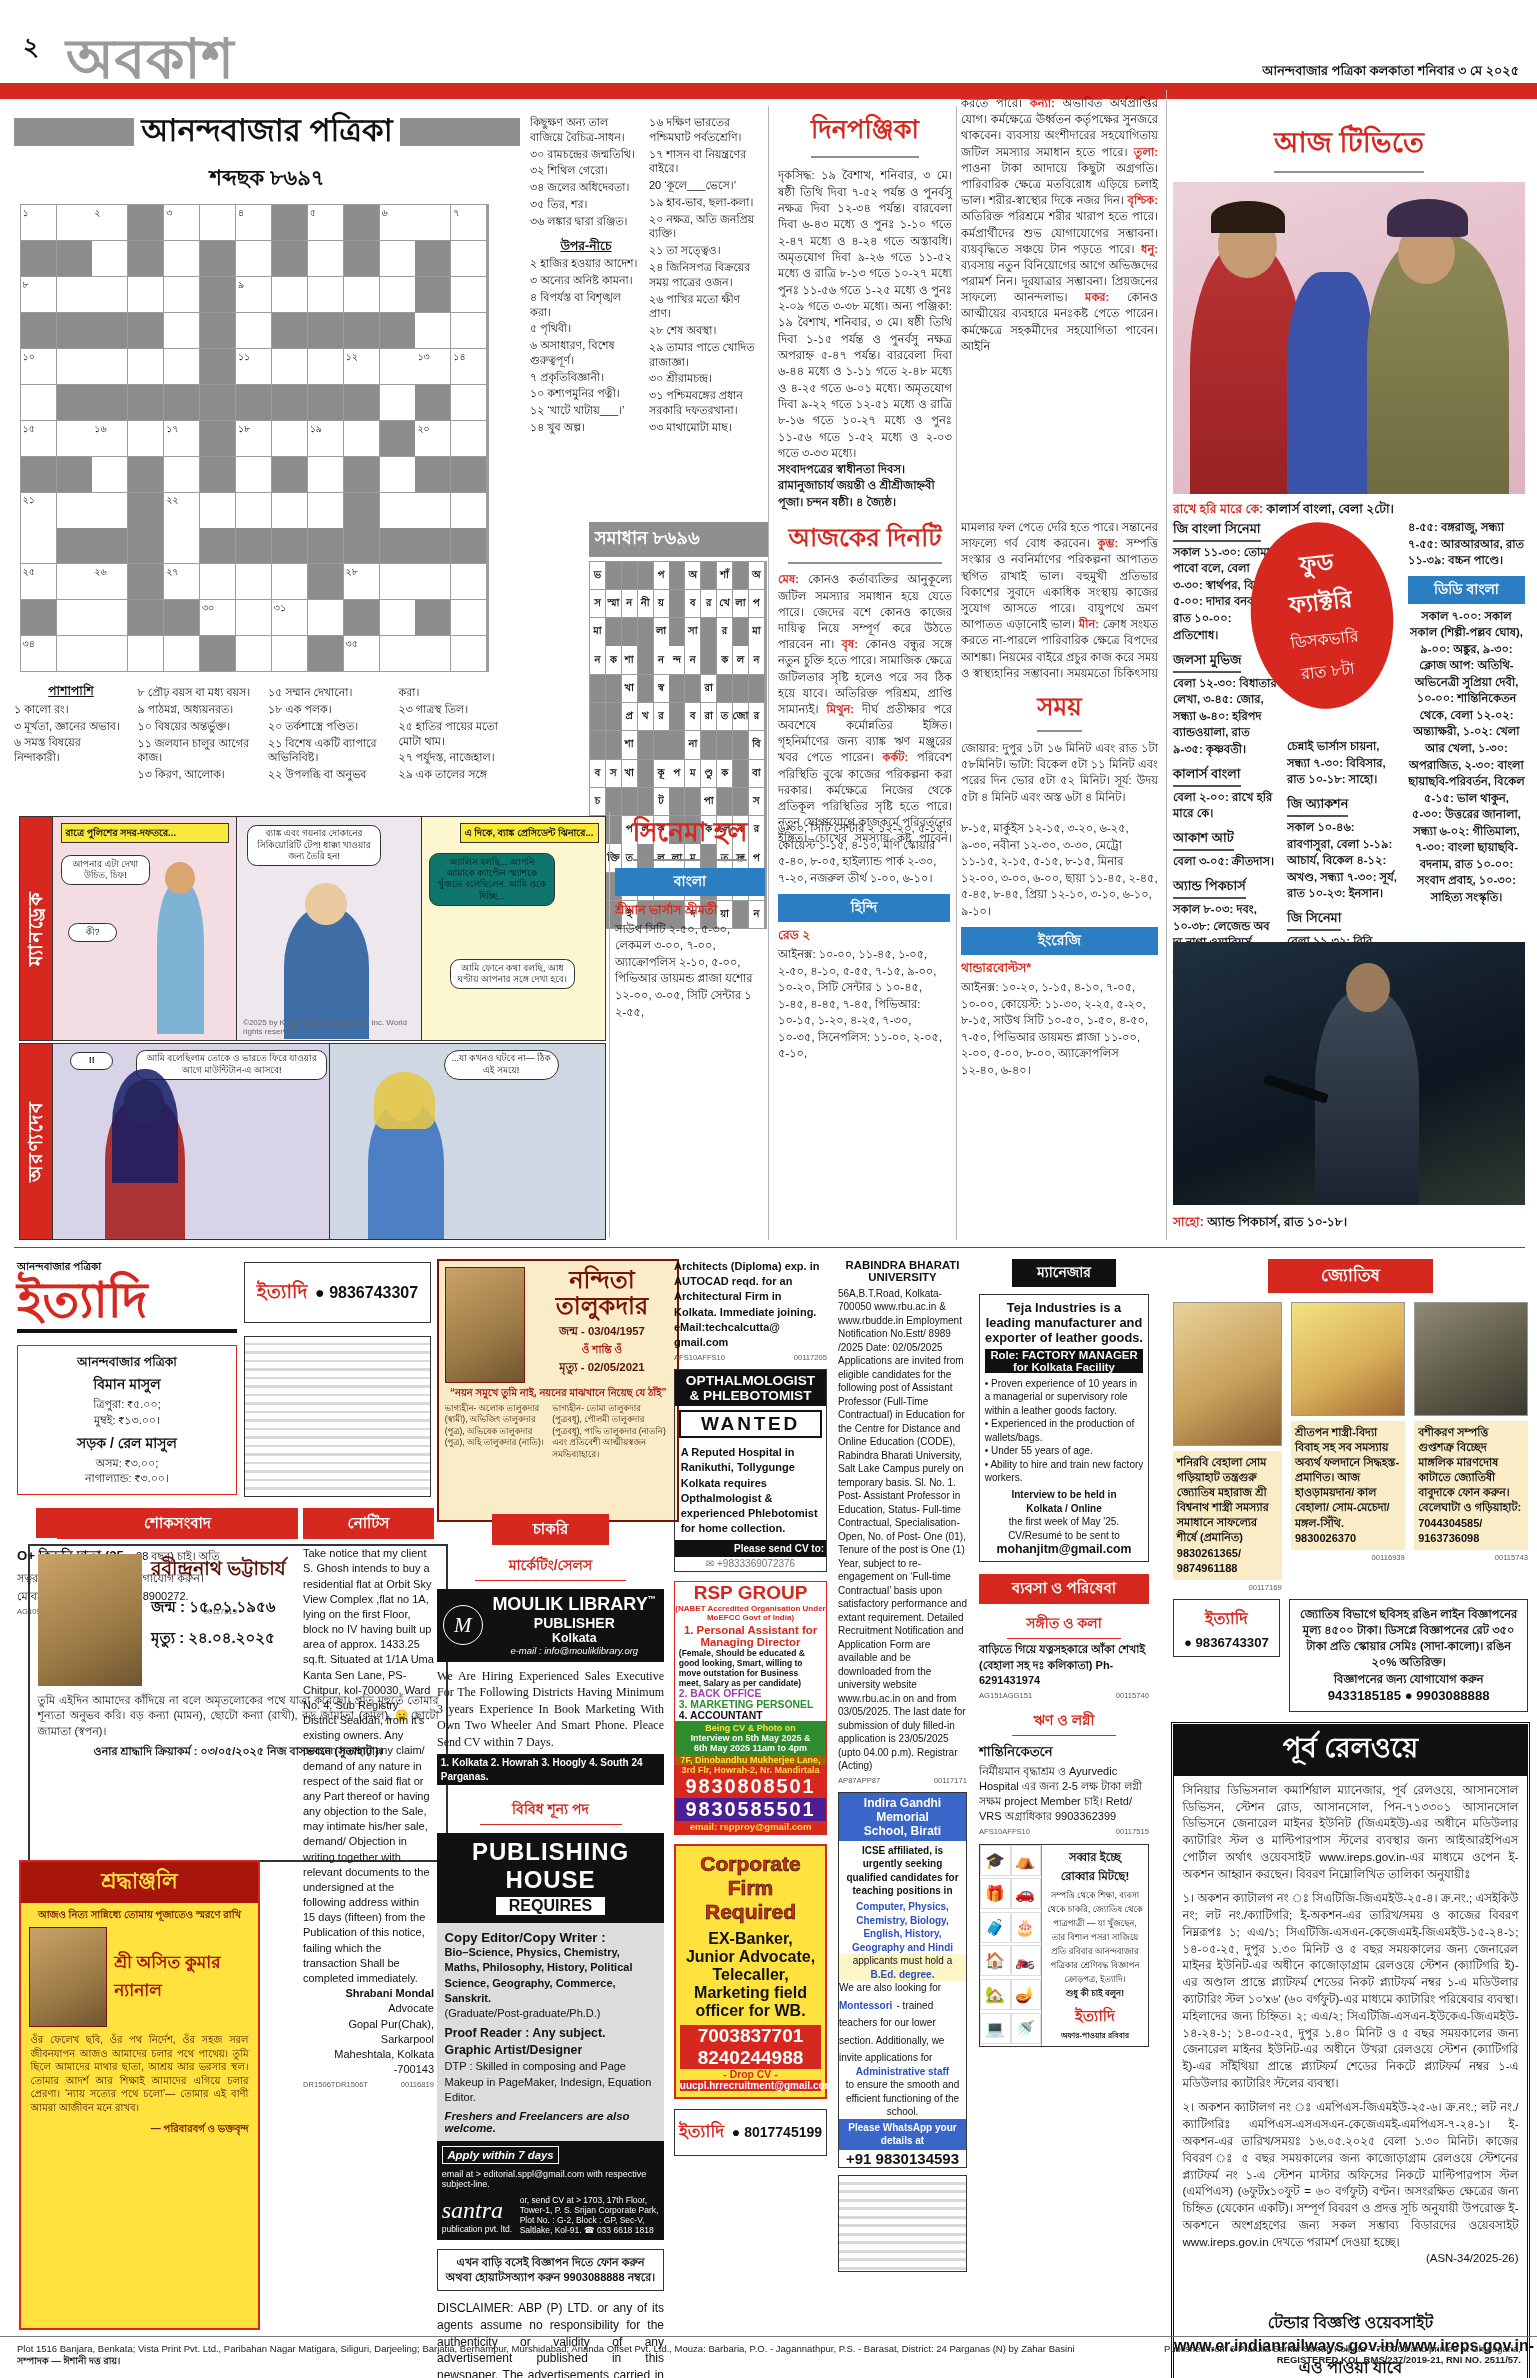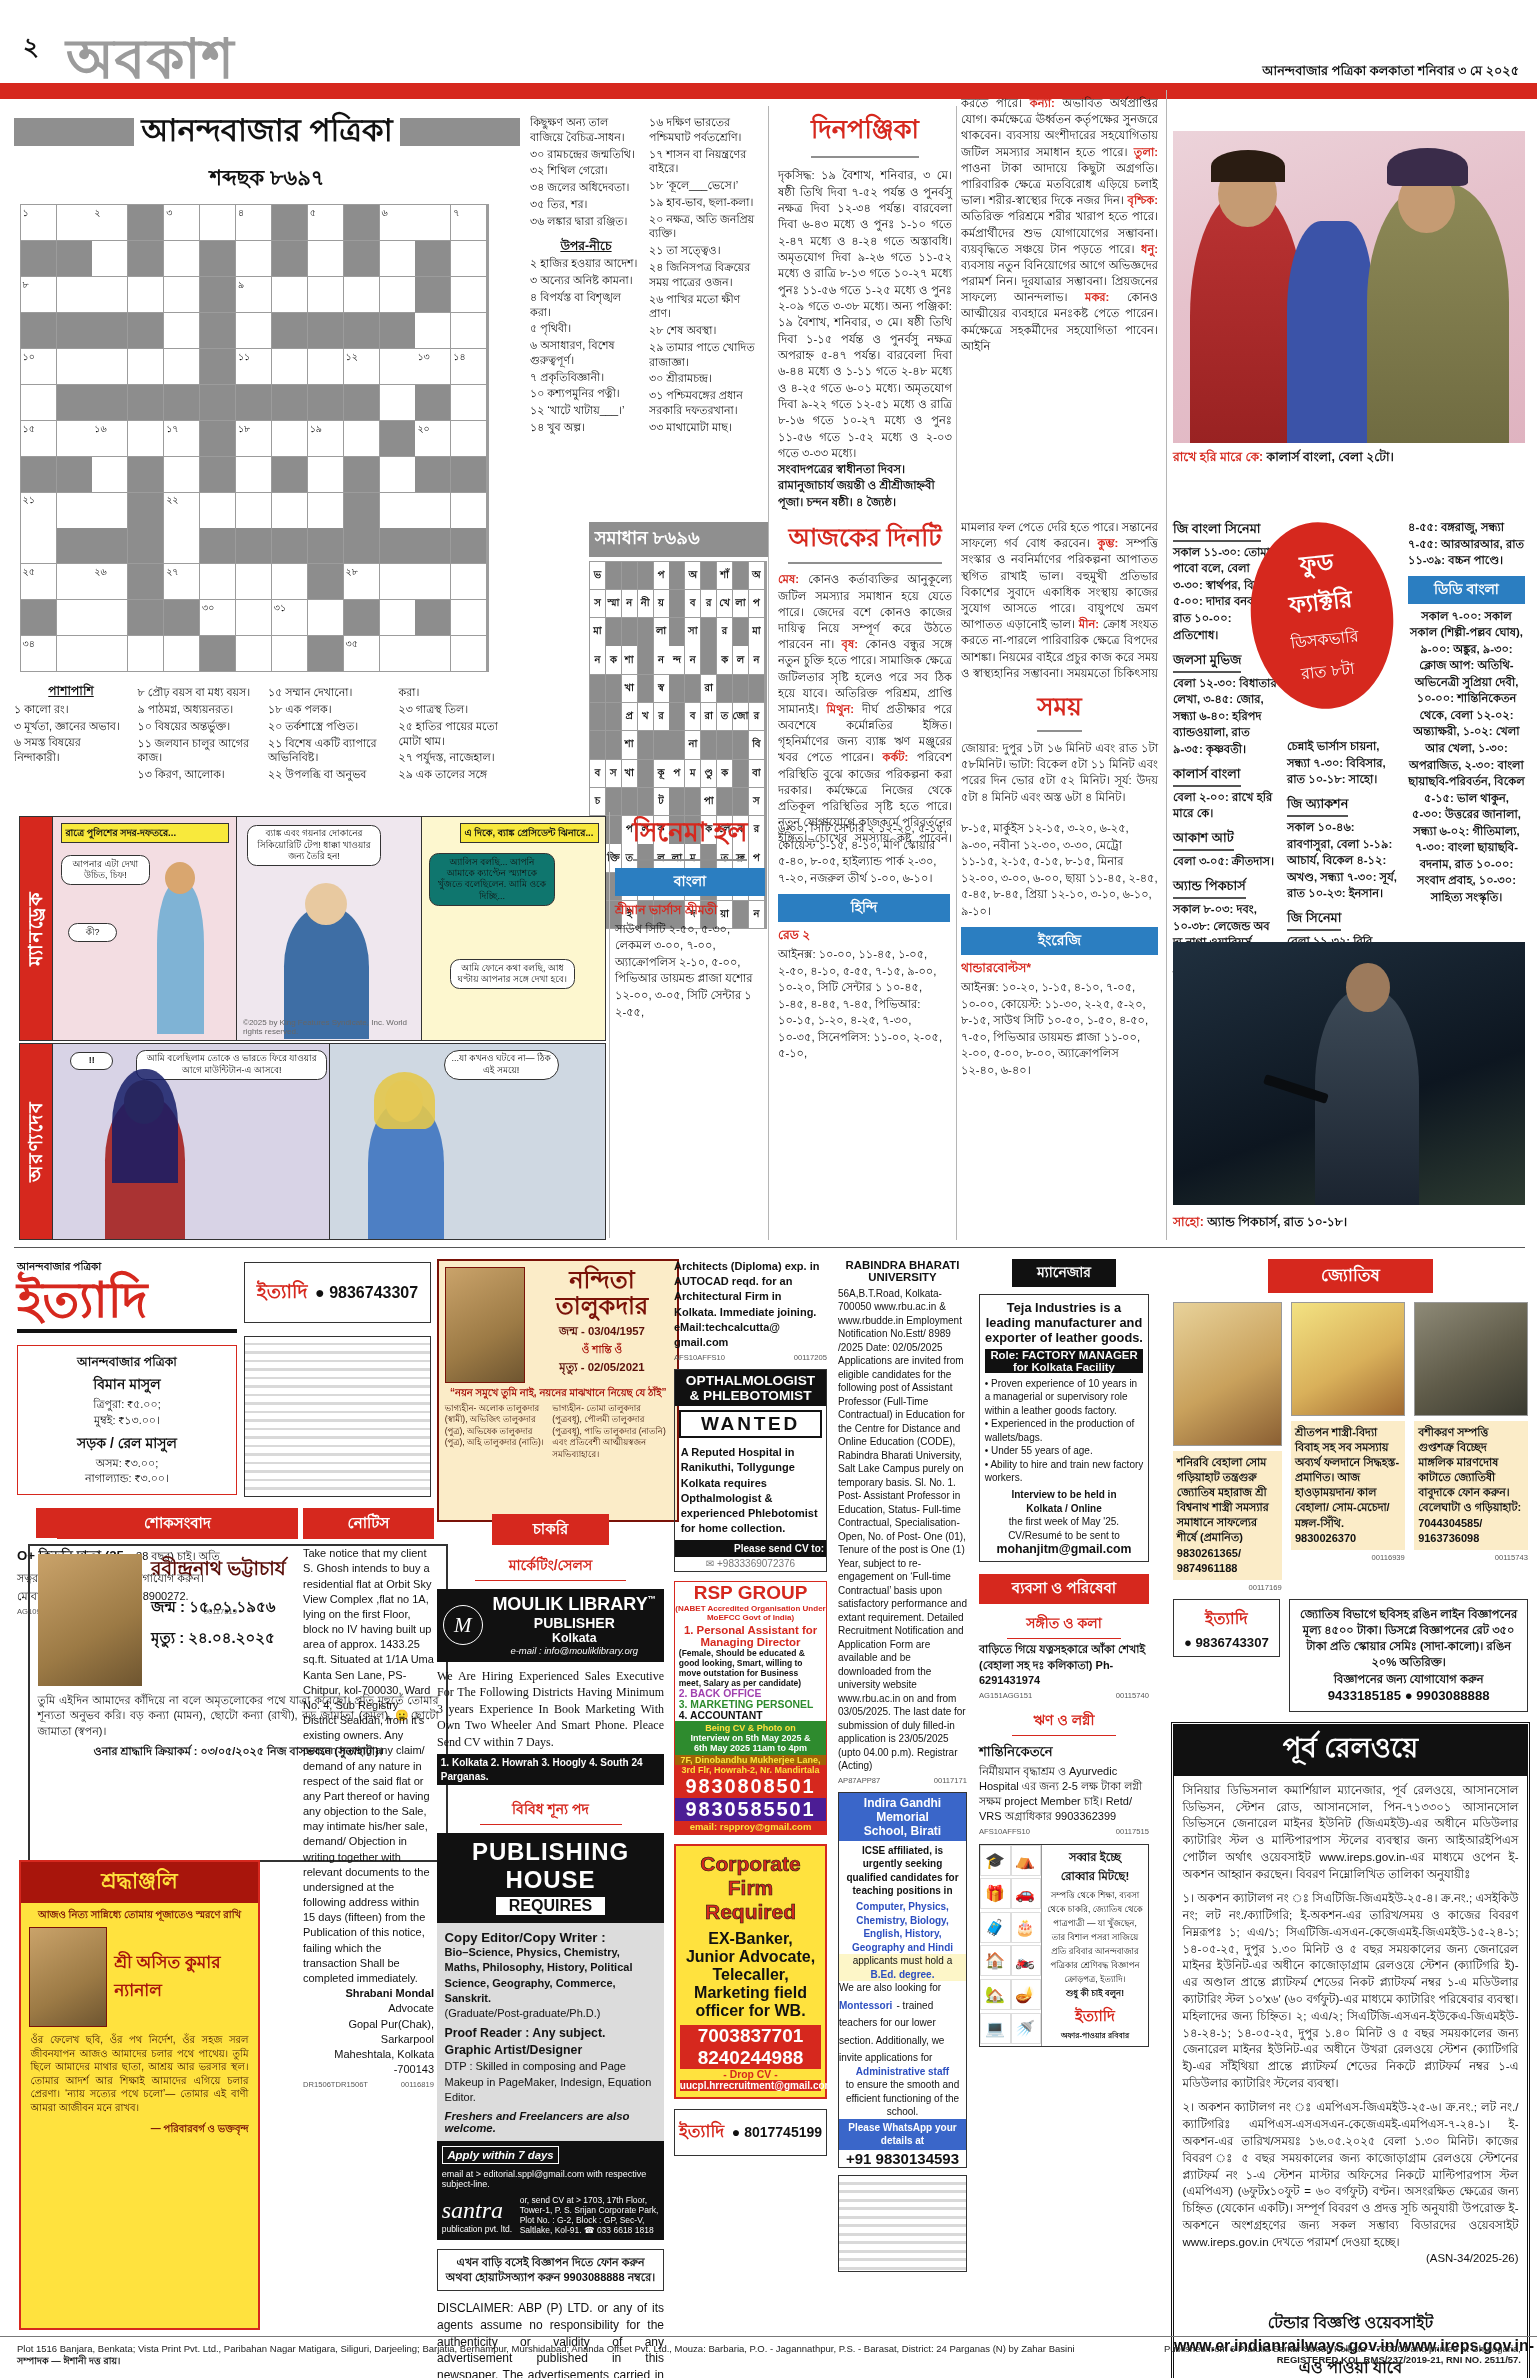--- a/index.html
+++ b/index.html
@@ -381,21 +381,21 @@
         <div>৭ প্রকৃতিবিজ্ঞানী।</div>
         <div>১০ কশ্যপমুনির পত্নী।</div>
         <div>১২ ‘খাটে খাটায়___।’</div>
         <div>১৪ খুব অল্প।</div>
       </div>
   </div>
   <div class="abs clue" style="left:649px;top:115px;width:114px;height:401px;overflow:hidden;">
     <div>
         <div>১৬ দক্ষিণ ভারতের পশ্চিমঘাট পর্বতশ্রেণি।</div>
         <div>১৭ শাসন বা নিয়ন্ত্রণের বাইরে।</div>
-        <div>১৮ ‘কূলে___ভেসে।’</div>
+        <div>20 ‘কূলে___ভেসে।’</div>
         <div>১৯ হাব-ভাব, ছলা-কলা।</div>
         <div>২০ নক্ষত্র, অতি জনপ্রিয় ব্যক্তি।</div>
         <div>২১ তা সত্ত্বেও।</div>
         <div>২৪ জিনিসপত্র বিক্রয়ের সময় পাত্রের ওজন।</div>
         <div>২৬ পাখির মতো ক্ষীণ প্রাণ।</div>
         <div>২৮ শেষ অবস্থা।</div>
         <div>২৯ তামার পাতে খোদিত রাজাজ্ঞা।</div>
         <div>৩০ শ্রীরামচন্দ্র।</div>
         <div>৩১ পশ্চিমবঙ্গের প্রধান সরকারি দফতরখানা।</div>
         <div>৩৩ মাথামোটা মাছ।</div>
@@ -745,20 +745,21 @@
 
   <div class="abs" style="left:961px;top:519px;width:197px;">
     <div class="bn jus" style="height:161px;overflow:hidden;">
       <div><span><span class="sign"></span> <span>মামলার ফল পেতে দেরি হতে পারে। সন্তানের সাফল্যে গর্ব বোধ করবেন।</span> </span><span><span class="sign">কুম্ভ:</span> <span>সম্পত্তি সংস্কার ও নবনির্মাণের পরিকল্পনা আপাতত স্থগিত রাখাই ভাল। বহুমুখী প্রতিভার বিকাশের সুবাদে একাধিক সংস্থায় কাজের সুযোগ আসতে পারে। বায়ুপথে ভ্রমণ আপাতত এড়ানোই ভাল।</span> </span><span><span class="sign">মীন:</span> <span>ক্রোধ সংযত করতে না-পারলে পারিবারিক ক্ষেত্রে বিপদের আশঙ্কা। নিয়মের বাইরে প্রচুর কাজ করে সময় ও স্বাস্থ্যহানির সম্ভাবনা। সময়মতো চিকিৎসায় গুরুজনের স্বাস্থ্যের উন্নতিতে আপাতত উদ্বেগের অবসান। সঞ্জয়</span> </span></div>
     </div>
     <div class="sec-title" style="font-size:24.6px;margin-top:7.6px;"><span class="ul">সময়</span></div>
     <div class="bn jus" style="margin-top:7.6px;">জোয়ার: দুপুর ১টা ১৬ মিনিট এবং রাত ১টা ৫৮মিনিট। ভাটা: বিকেল ৫টা ১১ মিনিট এবং পরের দিন ভোর ৫টা ৫২ মিনিট। সূর্য: উদয় ৫টা ৪ মিনিট এবং অস্ত ৬টা ৪ মিনিট।</div>
   </div>
 
   <div class="abs" style="left:1173px;top:121px;width:352px;">
+    <div class="sec-title" style="font-size:28px;"><span class="ul">আজ টিভিতে</span></div>
     <div class="photo" style="margin-top:9.5px;height:312px;">
       <div class="abs" style="left:17px;top:57px;width:114px;height:256px;background:linear-gradient(#b33,#922);border-radius:50% 50% 0 0;"></div>
       <div class="abs" style="left:45px;top:30px;width:59px;height:66px;background:#c59b73;border-radius:50%;"></div>
       <div class="abs" style="left:38px;top:19px;width:74px;height:32px;background:#2a1c12;border-radius:50% 50% 0 0;"></div>
       <div class="abs" style="left:114px;top:90px;width:85px;height:227px;background:#3b53a8;border-radius:40% 30% 0 0;"></div>
       <div class="abs" style="left:194px;top:52px;width:142px;height:265px;background:linear-gradient(#8e8a57,#6f6b41);border-radius:45% 45% 0 0;"></div>
       <div class="abs" style="left:225px;top:40px;width:57px;height:62px;background:#c59b73;border-radius:50%;"></div>
       <div class="abs" style="left:214px;top:17px;width:81px;height:38px;background:#3a2c4a;border-radius:50% 50% 10% 10%;"></div>
     </div>
     <div style="font-size:12.3px;margin-top:5.7px;"><span class="sign">রাখে হরি মারে কে:</span><span class="bold"> কালার্স বাংলা, বেলা ২টো।</span></div>

